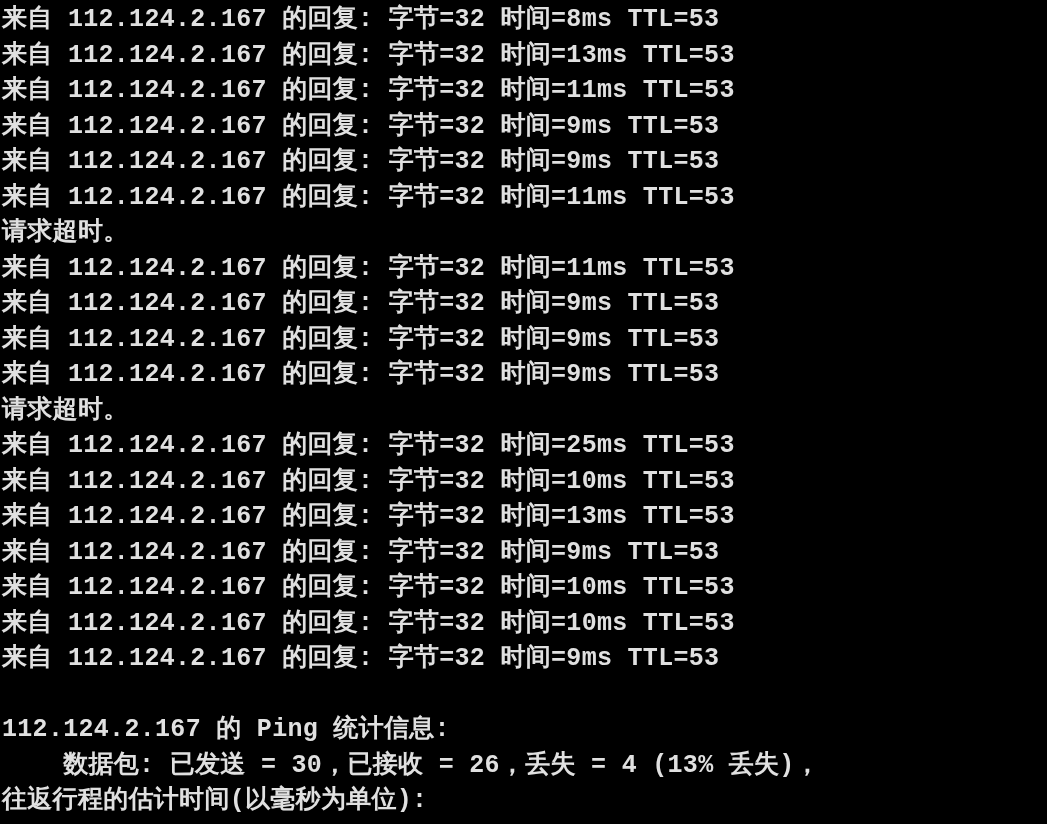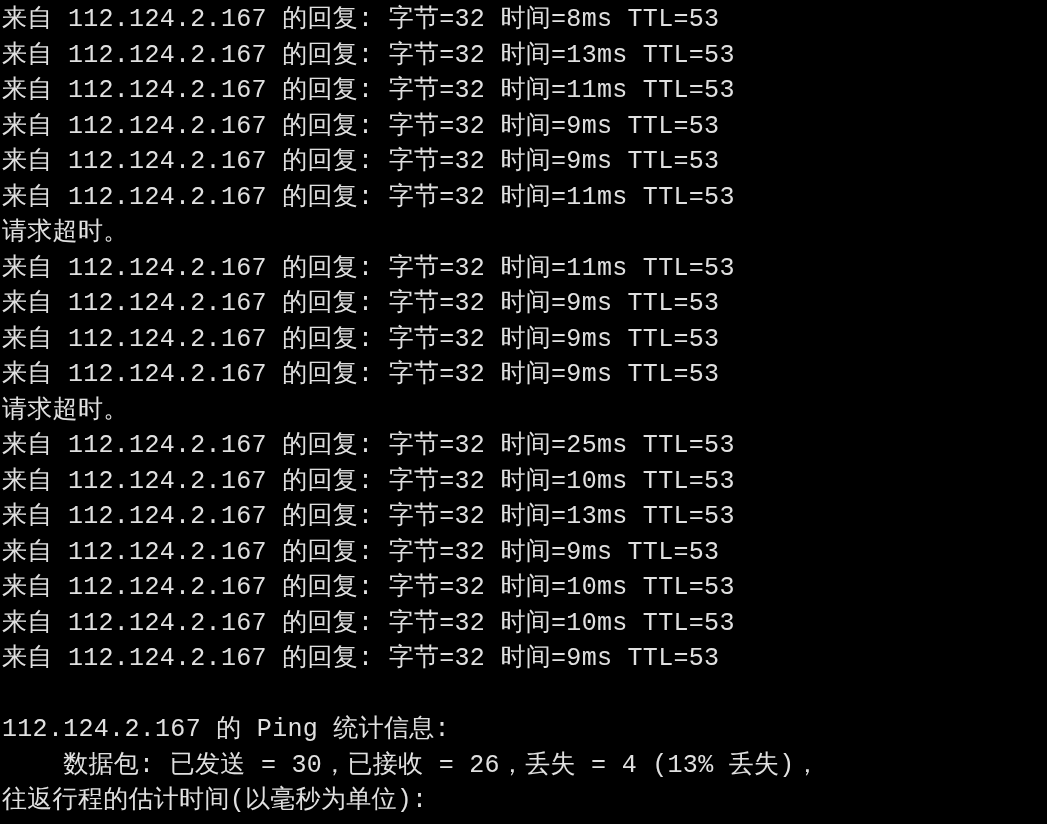--- a/index.html
+++ b/index.html
@@ -18,18 +18,19 @@
       overflow: hidden;
       padding-top: 2px;
       padding-left: 2px;
       letter-spacing: 0.3px;
     }
     .terminal {
       white-space: pre;
     }
     .line {
       white-space: pre;
+      font-weight: bold;
     }
   </style>
 </head>
 <body>
 
 <div class="terminal" id="terminal-container"><div class="line">来自 112.124.2.167 的回复: 字节=32 时间=8ms TTL=53</div><div class="line">来自 112.124.2.167 的回复: 字节=32 时间=13ms TTL=53</div><div class="line">来自 112.124.2.167 的回复: 字节=32 时间=11ms TTL=53</div><div class="line">来自 112.124.2.167 的回复: 字节=32 时间=9ms TTL=53</div><div class="line">来自 112.124.2.167 的回复: 字节=32 时间=9ms TTL=53</div><div class="line">来自 112.124.2.167 的回复: 字节=32 时间=11ms TTL=53</div><div class="line">请求超时。</div><div class="line">来自 112.124.2.167 的回复: 字节=32 时间=11ms TTL=53</div><div class="line">来自 112.124.2.167 的回复: 字节=32 时间=9ms TTL=53</div><div class="line">来自 112.124.2.167 的回复: 字节=32 时间=9ms TTL=53</div><div class="line">来自 112.124.2.167 的回复: 字节=32 时间=9ms TTL=53</div><div class="line">请求超时。</div><div class="line">来自 112.124.2.167 的回复: 字节=32 时间=25ms TTL=53</div><div class="line">来自 112.124.2.167 的回复: 字节=32 时间=10ms TTL=53</div><div class="line">来自 112.124.2.167 的回复: 字节=32 时间=13ms TTL=53</div><div class="line">来自 112.124.2.167 的回复: 字节=32 时间=9ms TTL=53</div><div class="line">来自 112.124.2.167 的回复: 字节=32 时间=10ms TTL=53</div><div class="line">来自 112.124.2.167 的回复: 字节=32 时间=10ms TTL=53</div><div class="line">来自 112.124.2.167 的回复: 字节=32 时间=9ms TTL=53</div><div class="line"> </div><div class="line">112.124.2.167 的 Ping 统计信息:</div><div class="line">    <span>数据包: 已发送 = 30，已接收 = 26，丢失 = 4 (13% 丢失)，</span></div><div class="line">往返行程的估计时间(以毫秒为单位):</div></div>
 
 </body></html>

